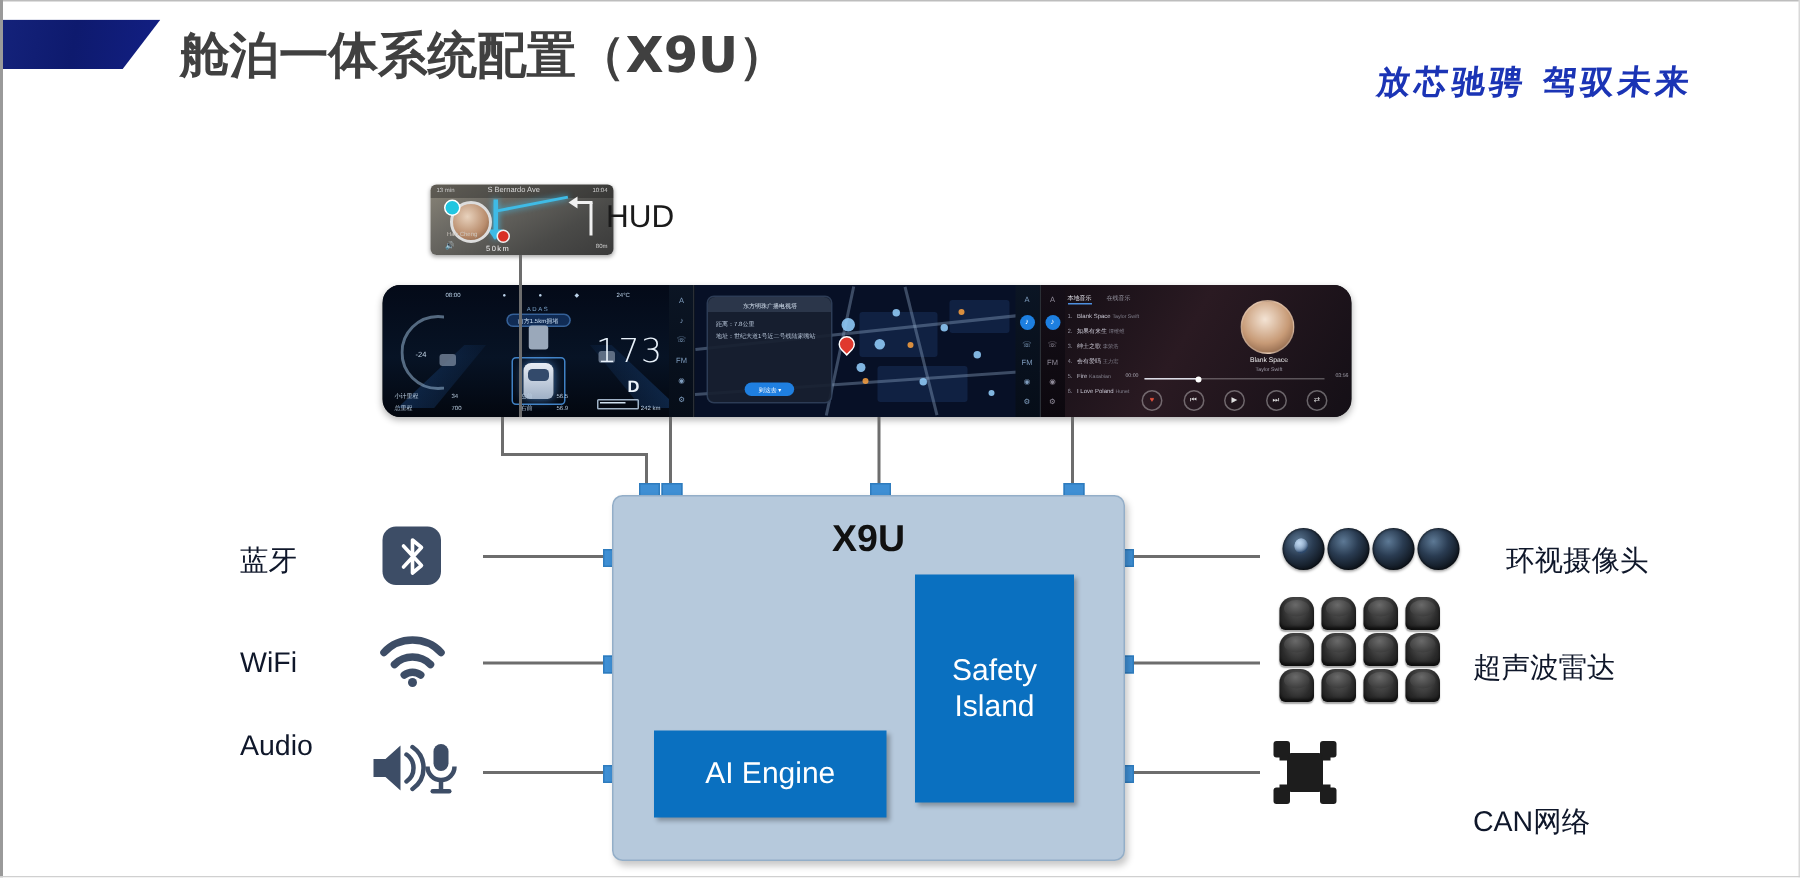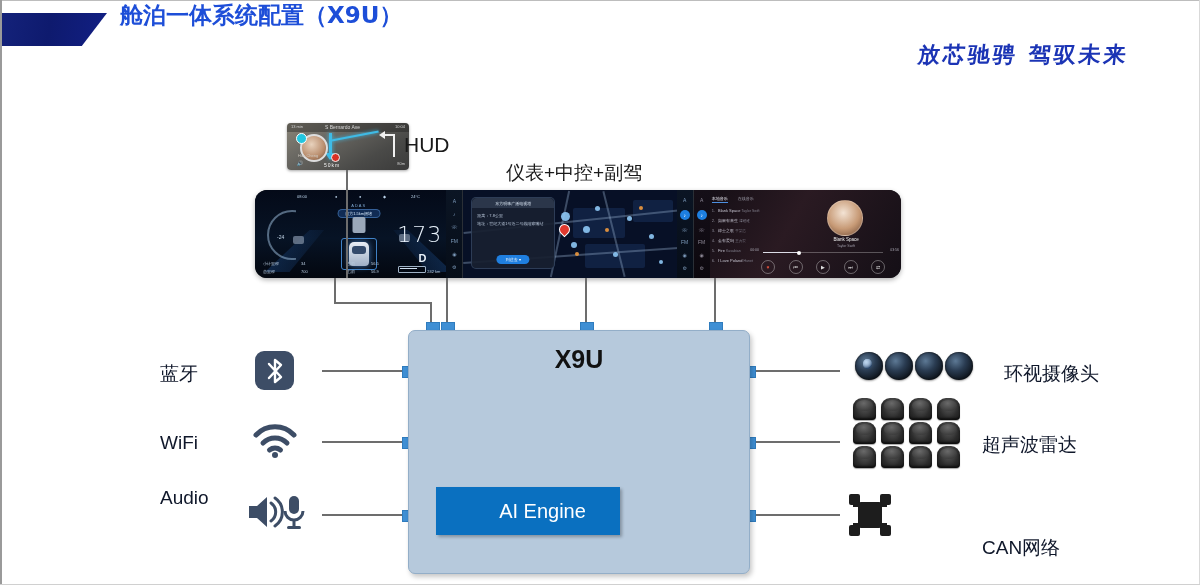--- a/index.html
+++ b/index.html
@@ -16,22 +16,22 @@
   .page-right-border{position:absolute;right:0;top:0;width:1px;height:585px;background:#d9d9d9;}
   .page-bottom-border{position:absolute;left:0;bottom:0;width:1200px;height:1px;background:#d0d0d0;}
 
   
   .header-banner{
     position:absolute;left:2px;top:13px;width:105px;height:33px;
     background:linear-gradient(100deg,#14227a 0%,#0e1a6e 45%,#121f84 100%);
     clip-path:polygon(0 0,100% 0,76% 100%,0 100%);
   }
   .header-title{
-    position:absolute;left:120px;top:0;
-    font-size:23px;font-weight:bold;color:#1d4ed8;
+    position:absolute;left:120px;top:15px;
+    font-size:33px;font-weight:bold;color:#404040;
     letter-spacing:0px;white-space:nowrap;
     font-family:"DejaVu Sans","Liberation Sans",sans-serif;
   }
   .header-tagline{
     position:absolute;left:918px;top:40px;
     font-size:22px;color:#1b34b5;font-weight:bold;white-space:nowrap;
     font-family:"DejaVu Serif","Liberation Serif",serif;
     letter-spacing:3px;
     transform:skewX(-6deg);
   }
@@ -247,21 +247,21 @@
     font-size:25px;font-weight:bold;color:#111;
   }
   .blk{
     position:absolute;background:#0a70c0;color:#fff;
     display:flex;align-items:center;justify-content:center;text-align:center;
     font-size:20px;line-height:24px;
     box-shadow:2px 2px 3px rgba(0,0,0,.28);
   }
   .blk-cpu{left:27px;top:52px;width:155px;height:48px;}
   .blk-gpu{left:27px;top:104px;width:155px;height:48px;}
-  .blk-ai{left:27px;top:156px;width:155px;height:48px;padding-left:29px;}
+  .blk-ai{left:27px;top:156px;width:155px;height:58px;}
   .blk-safety{left:201px;top:52px;width:106px;height:152px;flex-direction:column;}
 
   
   .io-label{position:absolute;font-size:19px;color:#0f172a;white-space:nowrap;}
 
   .bt-icon{
     position:absolute;left:255px;top:351px;width:39px;height:39px;border-radius:9px;
     background:#3d4d66;display:flex;align-items:center;justify-content:center;
   }
   .wifi-icon{position:absolute;left:252px;top:424px;width:46px;height:34px;}
@@ -318,21 +318,20 @@
     <div class="hud-pin"></div>
     <div class="hud-avatar"></div>
     <div class="hud-badge"></div>
     <div class="hud-name">Han Cheng</div>
     <div class="hud-mic">🔊</div>
     <div class="hud-speed"><span>50</span><span>km</span></div>
     <div class="hud-turn"></div>
     <div class="hud-dist">80m</div>
   </div>
   <div class="hud-label">HUD</div>
-  <div class="cluster-label">仪表+中控+副驾</div>
 
   <div class="display-bar">
 
     <div class="scr scr-cluster">
       <div class="cl-top">
         <span class="cl-top-txt" style="left:42px">08:00</span>
         <span class="cl-top-txt" style="left:80px">●</span>
         <span class="cl-top-txt" style="left:104px">●</span>
         <span class="cl-top-txt" style="left:128px">◆</span>
         <span class="cl-top-txt" style="left:156px">24°C</span>
@@ -479,20 +478,24 @@
   <div class="wire" style="left:752px;top:370px;width:88px;height:2px;"></div>
   <div class="wire" style="left:752px;top:441px;width:88px;height:2px;"></div>
   <div class="wire" style="left:752px;top:514px;width:88px;height:2px;"></div>
   <div class="pin" style="left:742px;top:366px;width:12px;height:10px;"></div>
   <div class="pin" style="left:742px;top:437px;width:12px;height:10px;"></div>
   <div class="pin" style="left:742px;top:510px;width:12px;height:10px;"></div>
 
   <div class="chip">
     <div class="chip-title">X9U</div>
     <div class="blk blk-ai">AI Engine</div>
+    <div class="blk blk-safety">
+      <span>Safety</span>
+      <span>Island</span>
+    </div>
   </div>
 
   <div class="io-label" style="left:160px;top:361px">蓝牙</div>
   <div class="bt-icon">
     <svg width="20" height="26" viewBox="0 0 20 26" aria-hidden="true">
       <path d="M4 6 L16 19 L10 24 L10 2 L16 7 L4 20" fill="none" stroke="#ffffff" stroke-width="2.4" stroke-linejoin="round" stroke-linecap="round"></path>
     </svg>
   </div>
 
   <div class="io-label" style="left:160px;top:432px">WiFi</div>

